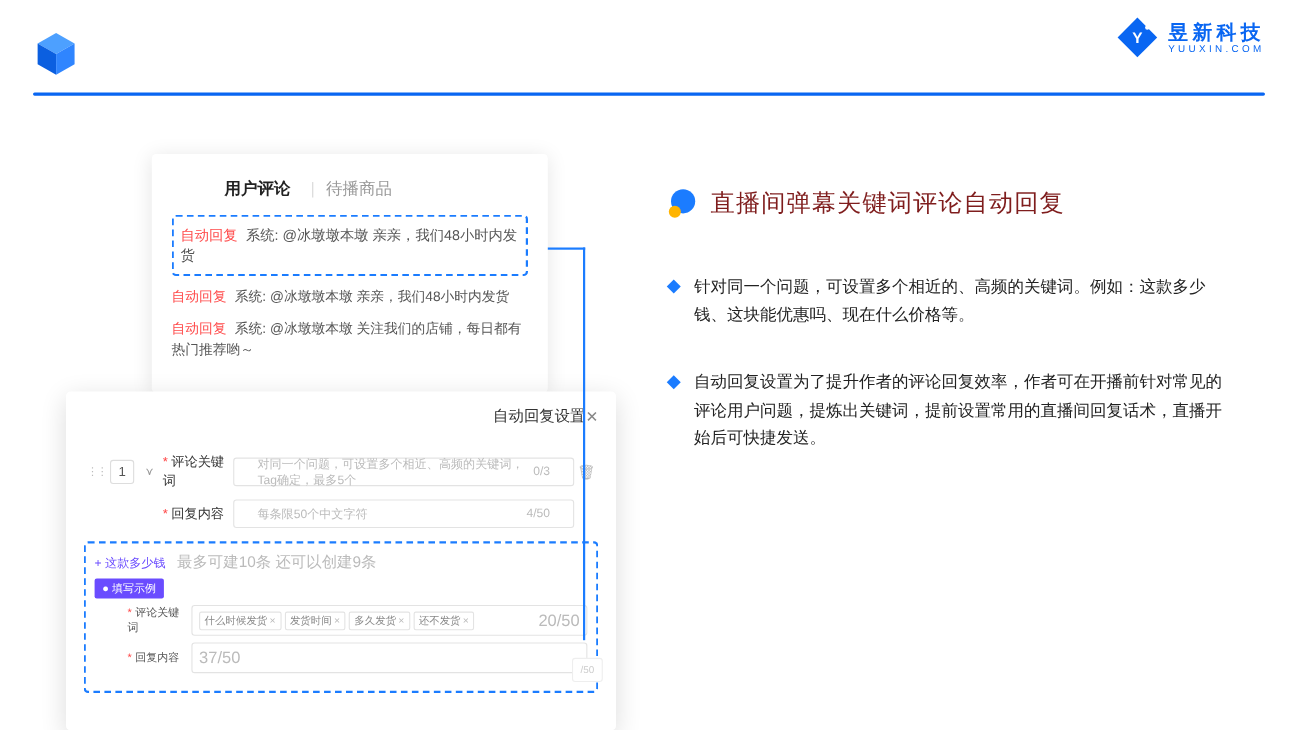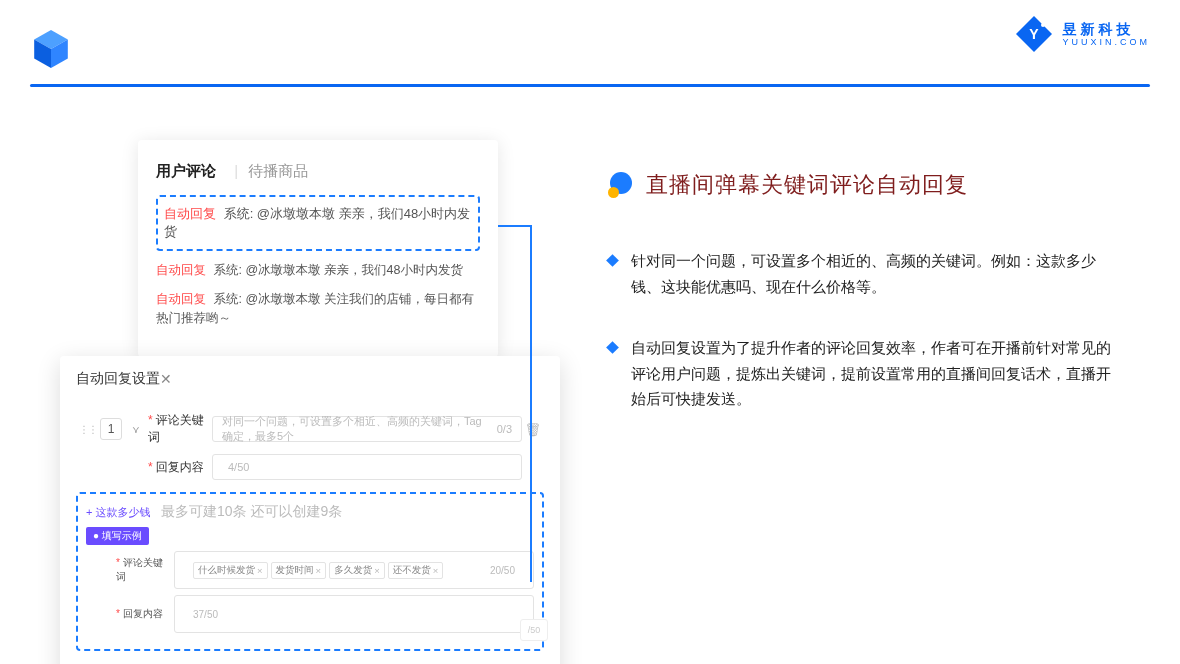--- a/index.html
+++ b/index.html
@@ -12,97 +12,97 @@
   }
 
   
   .header { position: absolute; top: 28px; left: 30px; right: 30px; }
   .title-row { display: flex; align-items: center; }
   .cube-icon { width: 42px; height: 42px; margin-right: 14px; }
   .page-title { font-size: 30px; font-weight: bold; color: #333; letter-spacing: 1px; }
   .brand { position: absolute; top: 14px; right: 30px; display: flex; align-items: center; }
   .brand-icon { width: 40px; height: 40px; margin-right: 8px; }
   .brand-text { display: flex; flex-direction: column; line-height: 1; }
-  .brand-name { color: #0966f2; font-size: 14px; font-weight: bold; letter-spacing: 4px; }
+  .brand-name { color: #0966f2; font-size: 18px; font-weight: bold; letter-spacing: 4px; }
   .brand-url { color: #0966f2; font-size: 9px; letter-spacing: 3px; margin-top: 2px; }
   .hr {
     position: absolute; left: 30px; right: 30px; top: 84px;
     height: 3px; background: #0966f2; border-radius: 2px;
   }
 
   
   .left-col { position: absolute; left: 60px; top: 140px; width: 510px; }
   .comments-panel {
     position: absolute; left: 78px; top: 0; width: 360px;
     background: #fff; border-radius: 4px;
     box-shadow: 0 2px 18px rgba(0,0,0,0.10);
     padding: 22px 18px 20px 18px;
   }
-  .tabs { font-size: 15px; margin-bottom: 14px; }
+  .tabs { font-size: 15px; margin-bottom: 14px; margin-left: 48px; }
   .tab-active { font-weight: bold; color: #222; margin-right: 8px; }
   .tab-sep { color: #ddd; margin: 0 6px; }
   .tab-inactive { color: #999; }
   .highlight-row {
     border: 2px dashed #1b7cff; border-radius: 4px;
     padding: 8px 6px; font-size: 13px; color: #333; margin-bottom: 10px;
   }
   .comment-row { font-size: 12.5px; color: #555; margin-bottom: 10px; line-height: 1.5; }
   .tag-auto { color: #ff4a4a; margin-right: 4px; }
   .sys-text { color: #555; }
 
   .settings-panel {
     position: absolute; left: 0; top: 216px; width: 500px;
     background: #fff; border-radius: 4px;
     box-shadow: 0 6px 24px rgba(0,0,0,0.14);
     padding: 14px 16px 34px 16px;
   }
-  .settings-head { display: flex; justify-content: flex-start; align-items: center;
+  .settings-head { display: flex; justify-content: flex-end; align-items: center;
     font-size: 14px; color: #333; margin-bottom: 20px; }
   .close-x { color: #888; font-size: 14px; cursor: pointer; }
 
   .row-block { padding: 4px 0 0 0; }
   .form-row { display: flex; align-items: center; margin-bottom: 8px; }
   .drag-col { width: 24px; display:flex; align-items:center; justify-content:center; }
   .drag-dots { color:#bbb; font-size:10px; letter-spacing:-1px; }
   .num-box { width: 22px; height: 22px; border: 1px solid #ddd; border-radius: 3px;
     display: flex; align-items: center; justify-content: center; font-size: 12px; color: #555; margin-right: 6px;}
   .arrow-col { width: 16px; color:#999; font-size:10px; text-align:center; }
   .label { font-size: 12px; color: #333; width: 64px; margin-left: 4px; }
   .req { color: #ff4a4a; margin-right: 3px; }
   .input-wrap {
     flex: 1; height: 26px; border: 1px solid #e3e3e3; border-radius: 3px;
-    display: flex; align-items: center; padding: 0 9px; font-size: 11px; color: #bbb;
+    display: flex; align-items: center; padding: 0 21px; font-size: 11px; color: #bbb;
     background: #fff;
   }
   .input-wrap .val { flex: 1; }
   .input-wrap .count { color: #bbb; margin-left: 6px; }
   .trash { width: 22px; text-align: center; color: #bbb; font-size: 13px; }
 
   .dashed-area {
     border: 2px dashed #1b7cff; border-radius: 4px;
     margin-top: 12px; padding: 8px 8px 10px 8px;
     position: relative;
   }
   .add-link { font-size: 11px; color: #6a4cff; }
   .add-hint { font-size: 14px; color: #bbb; margin-left: 6px; }
   .example-badge {
     display: inline-block; background: #6a4cff; color: #fff;
     font-size: 10px; padding: 2px 7px; border-radius: 2px; margin: 6px 0 6px 0;
   }
   .ex-row { display: flex; align-items: center; margin-bottom: 6px; gap: 6px; }
   .ex-label { font-size: 10px; color: #555; width: 52px; }
   .ex-input {
-    flex:1; height: 38px; border: 1px solid #e3e3e3; border-radius: 3px;
-    display:flex; align-items:center; padding:0 18px; background:#fff;
+    flex:1; height: 28px; border: 1px solid #e3e3e3; border-radius: 3px;
+    display:flex; align-items:center; padding:0 6px; background:#fff;
   }
   .chip { display:inline-flex; align-items:center; font-size:9.5px; color:#888;
     border:1px solid #e3e3e3; border-radius:2px; padding:1px 4px; margin-right:3px; }
   .chip .x { margin-left:2px; color:#bbb; }
   .ex-val { font-size:10px; color:#888; flex:1; }
-  .ex-count { font-size:10px; color:#bbb; }
+  .ex-count { font-size:15px; color:#bbb; }
   .ghost-input { position:absolute; right:-6px; bottom:8px; width:28px; height:22px;
     border:1px solid #eee; border-radius:3px; font-size:9px; color:#ccc;
     display:flex; align-items:center; justify-content:center; background:#fff; }
 
   
   .connector-h {
     position:absolute; height:2px; background:#1b7cff;
   }
   .connector-v {
     position:absolute; width:2px; background:#1b7cff;
@@ -190,20 +190,21 @@
           <span class="count">0/3</span>
         </span>
         <span class="trash">🗑</span>
       </div>
       <div class="form-row">
         <span class="drag-col"></span>
         <span style="width:22px;margin-right:6px;"></span>
         <span class="arrow-col"></span>
         <span class="label"><span class="req">*</span><span>回复内容</span></span>
         <span class="input-wrap">
+          <span class="val">每条限50个中文字符</span>
           <span class="count">4/50</span>
         </span>
         <span class="trash"></span>
       </div>
     </div>
 
     <div class="dashed-area">
       <div>
         <span class="add-link">+ 这款多少钱</span>
         <span class="add-hint">最多可建10条 还可以创建9条</span>

